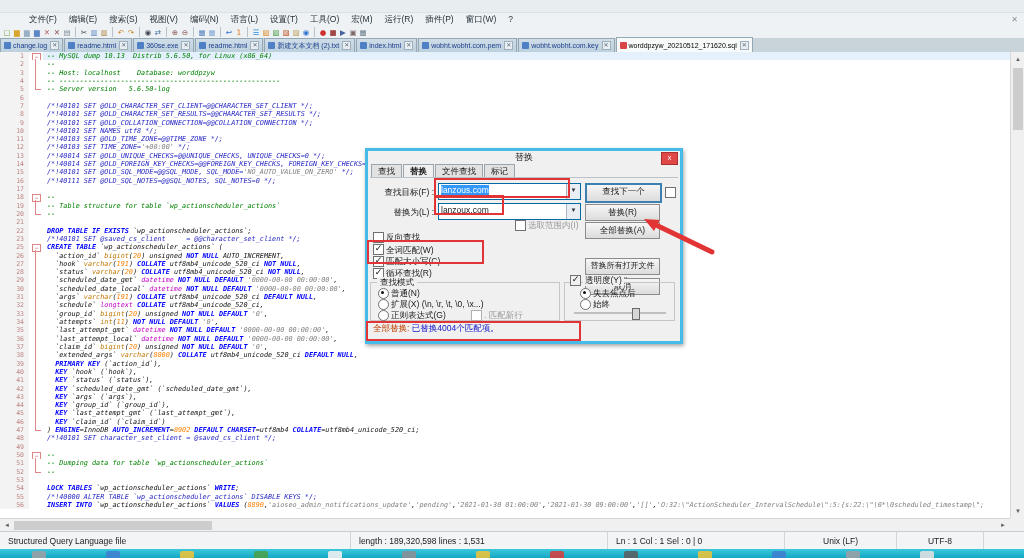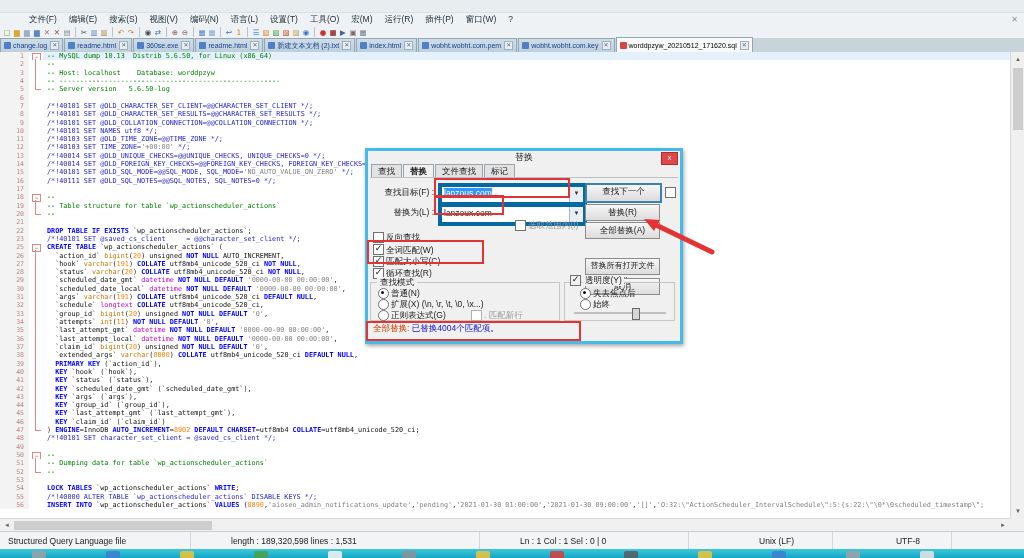--- a/index.html
+++ b/index.html
@@ -45,39 +45,39 @@
   .ed-line{height:8.321px;display:flex;white-space:pre;align-items:center;}
   .ed-line.cur{background:#e4f0fc;}
   .ln{width:24px;text-align:right;padding-right:5px;color:#c08585;background:#f3f3f3;
     flex:0 0 auto;font-size:6.5px;height:100%;line-height:8.3px;}
   .fold{width:14px;flex:0 0 auto;position:relative;height:100%;background:#fff;}
   .fold .vline{position:absolute;left:6px;top:0;bottom:0;width:1px;background:#e08585;}
   .fold .vhalf{position:absolute;left:6px;top:0;height:50%;width:1px;background:#e08585;}
   .fold .hstub{position:absolute;left:6px;top:50%;width:6px;height:1px;background:#e08585;}
   .fold .fbox{position:absolute;left:3px;top:1px;width:7px;height:6px;border:1px solid #e08585;
     background:#fff;font-size:6px;line-height:5px;text-align:center;color:#c05555;}
-  .code{padding-left:4px;line-height:8.3px;}
+  .code{padding-left:4px;line-height:8.3px;font-style:italic;}
   .sg-c{color:#008000;} .sg-k{color:#0000ff;font-weight:bold;} .sg-b{color:#2626c4;}
   .sg-i{color:#101010;} .sg-t1{color:#c07800;} .sg-t2{color:#c400c4;}
   .sg-n{color:#ff8000;} .sg-s{color:#808080;}
   
   #vscroll{position:absolute;left:1010px;top:52px;width:14px;height:466px;background:#f0f0f0;
     border-left:1px solid #d8d8d8;}
   .scr-arrow{width:14px;height:14px;font-size:6px;text-align:center;line-height:14px;color:#606060;}
   #vthumb{position:absolute;left:2px;top:16px;width:10px;height:62px;background:#cdcdcd;}
   #vscroll .down{position:absolute;bottom:0;}
   #hscroll{position:absolute;left:0;top:518px;width:1010px;height:13px;background:#f0f0f0;
     border-top:1px solid #d8d8d8;}
   #hthumb{position:absolute;left:14px;top:2px;width:198px;height:9px;background:#cdcdcd;}
   #hscroll .left{position:absolute;left:0;top:0;line-height:13px;}
   #hscroll .right{position:absolute;right:0;top:0;line-height:13px;}
   #scroll-corner{position:absolute;left:1010px;top:518px;width:14px;height:13px;background:#f0f0f0;}
   
   #statusbar{position:absolute;left:0;top:531px;width:1024px;height:18px;background:#f2f4f5;
-    border-top:1px solid #c8ced2;display:flex;font-size:8.5px;color:#222;align-items:center;gap:32px;}
+    border-top:1px solid #c8ced2;display:flex;font-size:8.5px;color:#222;align-items:center;}
   .sb-cell{border-right:1px solid #d0d6da;height:100%;display:flex;align-items:center;padding:0 8px;
     white-space:nowrap;overflow:hidden;}
   .sb-doc{flex:1 1 auto;}
   .sb-len{width:240px;} .sb-cur{width:160px;} .sb-eol{width:95px;justify-content:center;}
   .sb-enc{width:70px;justify-content:center;} .sb-ins{width:24px;justify-content:center;border-right:none;margin-top:35px;}
   
   #taskbar{position:absolute;left:0;top:549px;width:1024px;height:9px;
     background:linear-gradient(#3cc8dc,#14a8c4);}
   .tk-icon{position:absolute;top:2px;width:14px;height:7px;border-radius:2px 2px 0 0;opacity:.9;}
   
@@ -85,21 +85,21 @@
     border:3px solid #46bbe8;box-shadow:1px 2px 4px rgba(0,0,0,.35);font-size:8.5px;color:#1a1a1a;}
   #dlg-title{position:absolute;left:0;top:0;right:0;height:13px;text-align:center;font-size:9px;}
   #dlg-close{position:absolute;right:2px;top:1px;width:15px;height:11px;background:#e04848;
     border:1px solid #a83030;color:#fff;font-size:7px;line-height:10px;text-align:center;}
   #dlg-tabs{position:absolute;left:3px;top:13px;display:flex;height:14px;}
   .dlg-tab{padding:0 6px;line-height:13px;border:1px solid #9aa4ac;border-bottom:none;
     background:#e2e2e2;margin-right:1px;font-size:8.5px;}
   .dlg-tab.active{background:#f0f0f0;position:relative;top:0;font-weight:bold;}
   #dlg-page{position:absolute;left:2px;top:26px;right:2px;bottom:2px;border-top:1px solid #bac2c8;}
   .dlg-label{position:absolute;text-align:right;line-height:15px;}
-  .combo{position:absolute;height:15px;background:#fff;border:4px solid #0369a1;line-height:13px;
+  .combo{position:absolute;height:15px;background:#fff;border:1px solid #0369a1;line-height:13px;
     padding-left:2px;white-space:nowrap;}
   .combo .arrow{position:absolute;right:0;top:0;bottom:0;width:13px;background:#e8eef4;
     border-left:1px solid #aab6c0;text-align:center;font-size:6px;line-height:13px;color:#333;}
   .sel-text{background:#3297fd;color:#fff;}
   .dlg-btn{position:absolute;width:73px;height:16px;background:linear-gradient(#f6f6f6,#dcdcdc);
     border:1px solid #8c8c8c;text-align:center;line-height:14px;font-size:8.5px;}
   .dlg-btn.default{border:2px solid #3c7fb1;line-height:12px;}
   .cb{position:absolute;width:9px;height:9px;border:1px solid #707070;background:#fff;
     font-size:9px;line-height:8px;text-align:center;color:#111;}
   .cb.on::after{content:"✓";position:relative;top:-1px;}

